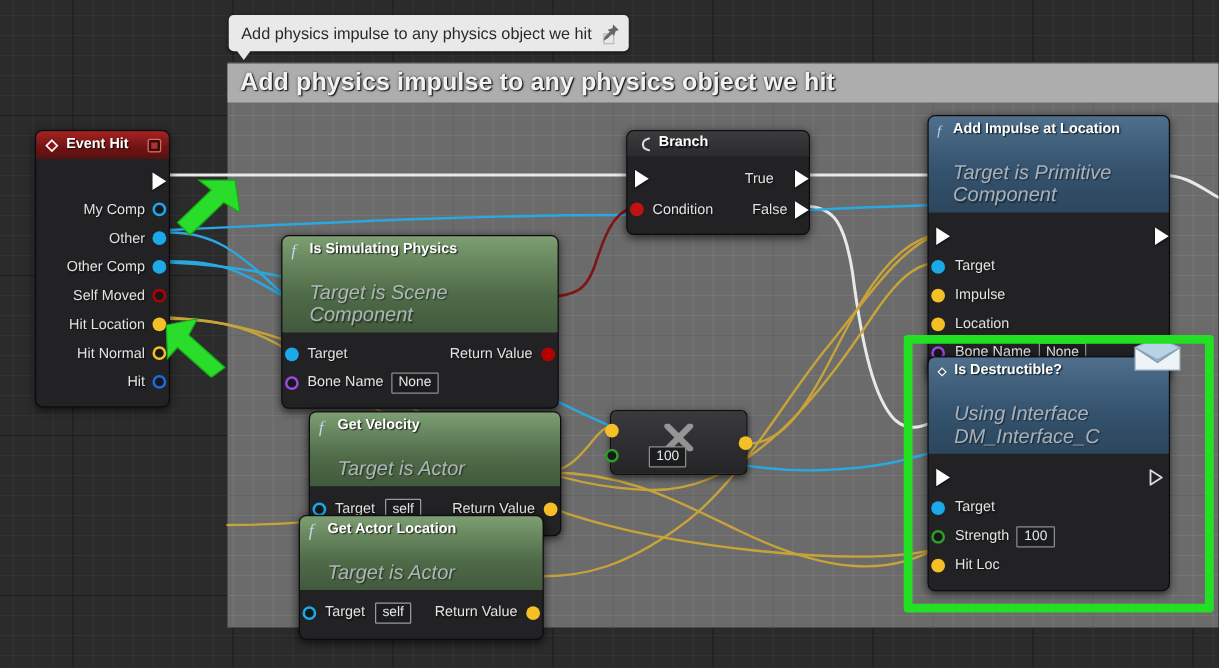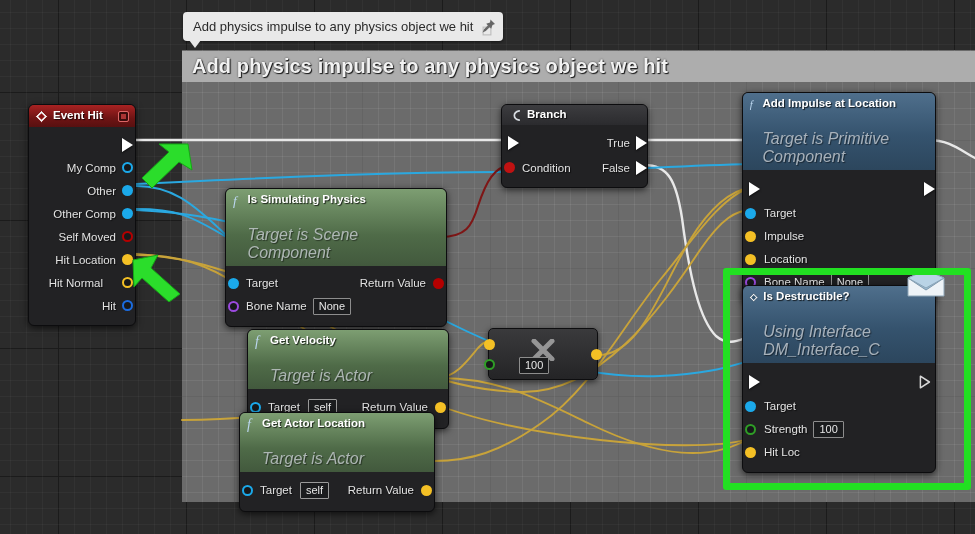--- a/index.html
+++ b/index.html
@@ -239,21 +239,21 @@
       </div>
       <div class="row split">
         <span class="lbl" style="flex:1;text-align:right;padding-right:6px">Self Moved</span>
         <span class="pin-ring c-bool" style="margin-right:-6px"></span>
       </div>
       <div class="row split">
         <span class="lbl" style="flex:1;text-align:right;padding-right:6px">Hit Location</span>
         <span class="pin-circle" style="background:#f4c025;margin-right:-6px"></span>
       </div>
       <div class="row split">
-        <span class="lbl" style="flex:1;text-align:right;padding-right:19px">Hit Normal</span>
+        <span class="lbl" style="flex:1;text-align:right;padding-right:6px">Hit Normal</span>
         <span class="pin-ring c-vec" style="margin-right:-6px"></span>
       </div>
       <div class="row split">
         <span class="lbl" style="flex:1;text-align:right;padding-right:6px">Hit</span>
         <span class="pin-ring" style="color:#1b6ce0;margin-right:-6px"></span>
       </div>
     </div>
   </div>
 
   <div class="node" id="node-is-sim-physics" style="left:225px; top:188px; width:222px;">
@@ -290,21 +290,21 @@
       <svg width="13" height="13" viewBox="0 0 14 14" style="margin-top:1px">
         <path d="M11 2 C4 3.5 4 10.5 11 12" fill="none" stroke="#d8dde2" stroke-width="1.8" stroke-linecap="round"></path>
       </svg>
       <div class="hd-titles">
         <span class="hd-title">Branch</span>
       </div>
     </div>
     <div class="node-body" style="padding:5px 0 7px 0">
       <div class="row split" style="height:25px">
         <span class="pin-exec" style="margin-left:-2px"></span>
-        <span style="display:flex;align-items:center;gap:6px">
+        <span style="display:flex;align-items:center;gap:17px">
           <span class="lbl">True</span>
           <span class="pin-exec" style="margin-right:-8px"></span>
         </span>
       </div>
       <div class="row split" style="height:25px">
         <span style="display:flex;align-items:center;gap:7px">
           <span class="pin-circle" style="background:#c01212;margin-left:-6px"></span>
           <span class="lbl">Condition</span>
         </span>
         <span style="display:flex;align-items:center;gap:6px">

